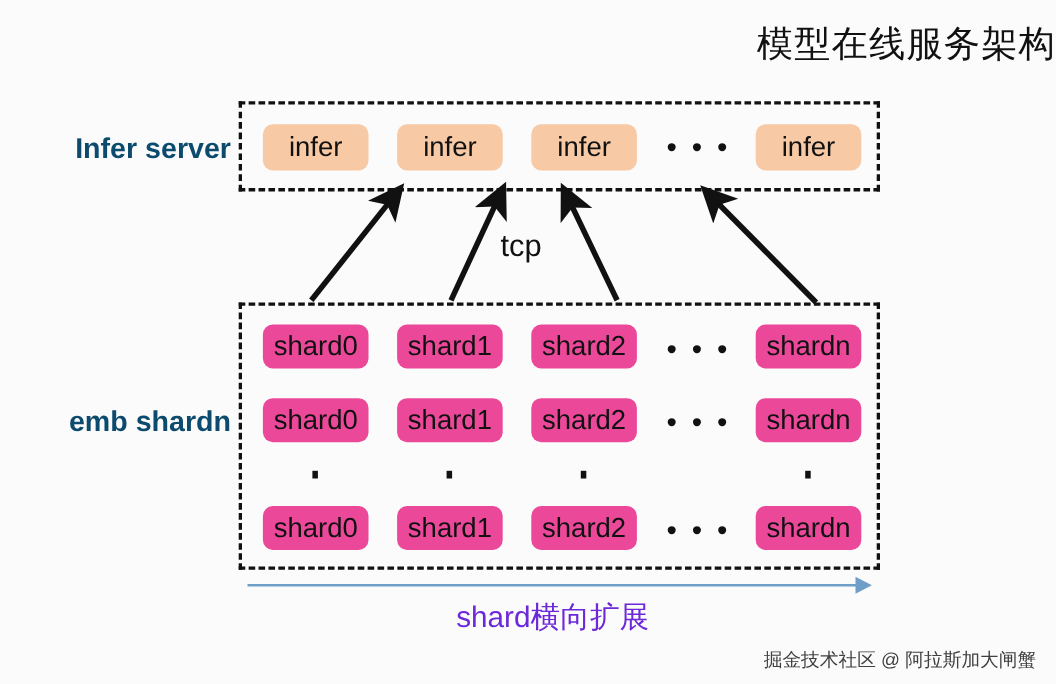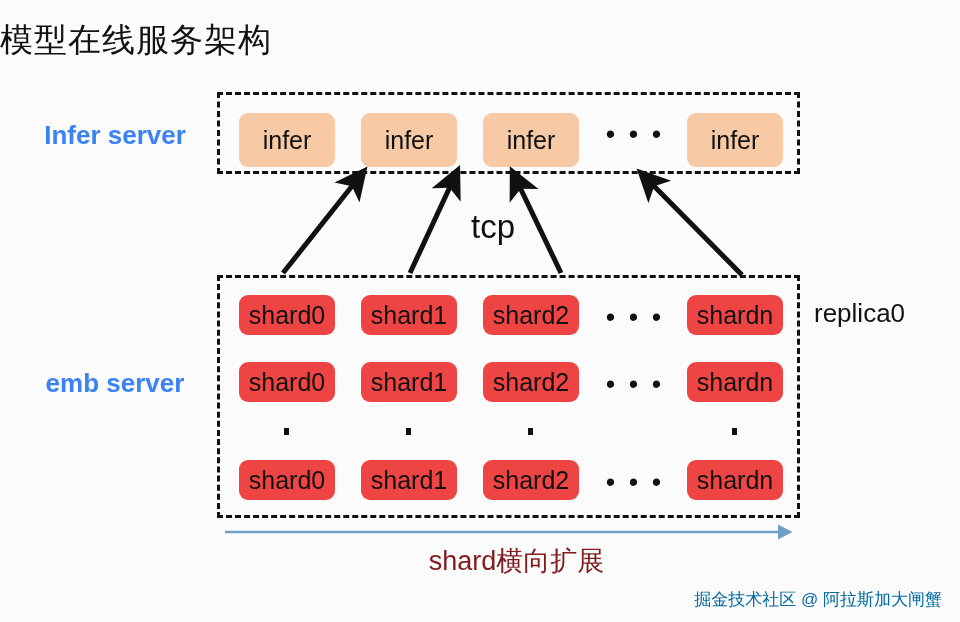--- a/index.html
+++ b/index.html
@@ -17,34 +17,34 @@
     background: #fbfbfb;
     overflow: hidden;
   }
 
   
   #title {
     position: absolute;
     left: 0;
     top: 18px;
     width: 960px;
-    text-align: left;
+    text-align: right;
     font-size: 33px;
     letter-spacing: 1px;
     color: #111111;
   }
 
   
   .row-label {
     position: absolute;
     font-weight: bold;
     font-size: 26px;
-    color: #3b82f6;
-    white-space: nowrap;
-    text-align: center;
+    color: #0c4a6e;
+    white-space: nowrap;
+    text-align: right;
   }
   #infer-server-label {
     left: 20px;
     top: 120px;
     width: 190px;
   }
   #emb-server-label {
     left: 20px;
     top: 368px;
     width: 190px;
@@ -78,24 +78,24 @@
     align-items: center;
     justify-content: center;
     border-radius: 9px;
     font-size: 25px;
     color: #111111;
     white-space: nowrap;
   }
   .chip.infer {
     background: #f7c9a5;
     width: 96px;
-    height: 54px;
+    height: 42px;
   }
   .chip.shard {
-    background: #ef4444;
+    background: #ec4899;
     width: 96px;
     height: 40px;
   }
 
   
   .h-ellipsis {
     position: absolute;
     font-size: 27px;
     letter-spacing: 3px;
     color: #111111;
@@ -121,53 +121,52 @@
     font-size: 26px;
     color: #111111;
     white-space: nowrap;
   }
 
   
   #tcp-label {
     position: absolute;
     left: 455px;
     top: 208px;
-    font-size: 33px;
-    color: #111111;
-    margin-left: 16px;
+    font-size: 28px;
+    color: #111111;
   }
 
   
   #arrow-layer {
     position: absolute;
     left: 0;
     top: 0;
     width: 960px;
     height: 622px;
     pointer-events: none;
   }
 
   
   #scale-label {
     position: absolute;
-    left: 225px;
+    left: 211px;
     top: 543px;
     width: 583px;
     text-align: center;
     font-size: 27px;
-    color: #7f1d1d;
+    color: #6d28d9;
   }
 
   
   #watermark {
     position: absolute;
     right: 18px;
     top: 588px;
     font-size: 17px;
-    color: #0369a1;
+    color: #404040;
     white-space: nowrap;
   }
 </style>
 </head>
 <body>
 
 <div id="canvas">
 
   <div id="title">模型在线服务架构</div>
 
@@ -194,30 +193,29 @@
     </defs>
 
     <line x1="283" y1="273" x2="360" y2="176" stroke="#111111" stroke-width="5" marker-end="url(#blackhead)"></line>
     <line x1="410" y1="273" x2="455" y2="176" stroke="#111111" stroke-width="5" marker-end="url(#blackhead)"></line>
     <line x1="561" y1="273" x2="515" y2="177" stroke="#111111" stroke-width="5" marker-end="url(#blackhead)"></line>
     <line x1="742" y1="275" x2="645" y2="177" stroke="#111111" stroke-width="5" marker-end="url(#blackhead)"></line>
 
     <line x1="225" y1="532" x2="783" y2="532" stroke="#6f9fc8" stroke-width="2.4" marker-end="url(#bluehead)"></line>
   </svg>
 
-  <div class="row-label" id="emb-server-label">emb server</div>
+  <div class="row-label" id="emb-server-label">emb shardn</div>
 
   <div class="dashed-box" id="emb-box"></div>
 
   <div class="chip shard" style="left:239px; top:295px;">shard0</div>
   <div class="chip shard" style="left:361px; top:295px;">shard1</div>
   <div class="chip shard" style="left:483px; top:295px;">shard2</div>
   <div class="h-ellipsis" style="left:605px; top:296px;">• • •</div>
   <div class="chip shard" style="left:687px; top:295px;">shardn</div>
-  <div class="replica-label" style="left:814px; top:298px;">replica0</div>
 
   <div class="chip shard" style="left:239px; top:362px;">shard0</div>
   <div class="chip shard" style="left:361px; top:362px;">shard1</div>
   <div class="chip shard" style="left:483px; top:362px;">shard2</div>
   <div class="h-ellipsis" style="left:605px; top:363px;">• • •</div>
   <div class="chip shard" style="left:687px; top:362px;">shardn</div>
 
   <div class="v-dot" style="left:284px; top:428px;"></div>
   <div class="v-dot" style="left:406px; top:428px;"></div>
   <div class="v-dot" style="left:528px; top:428px;"></div>

